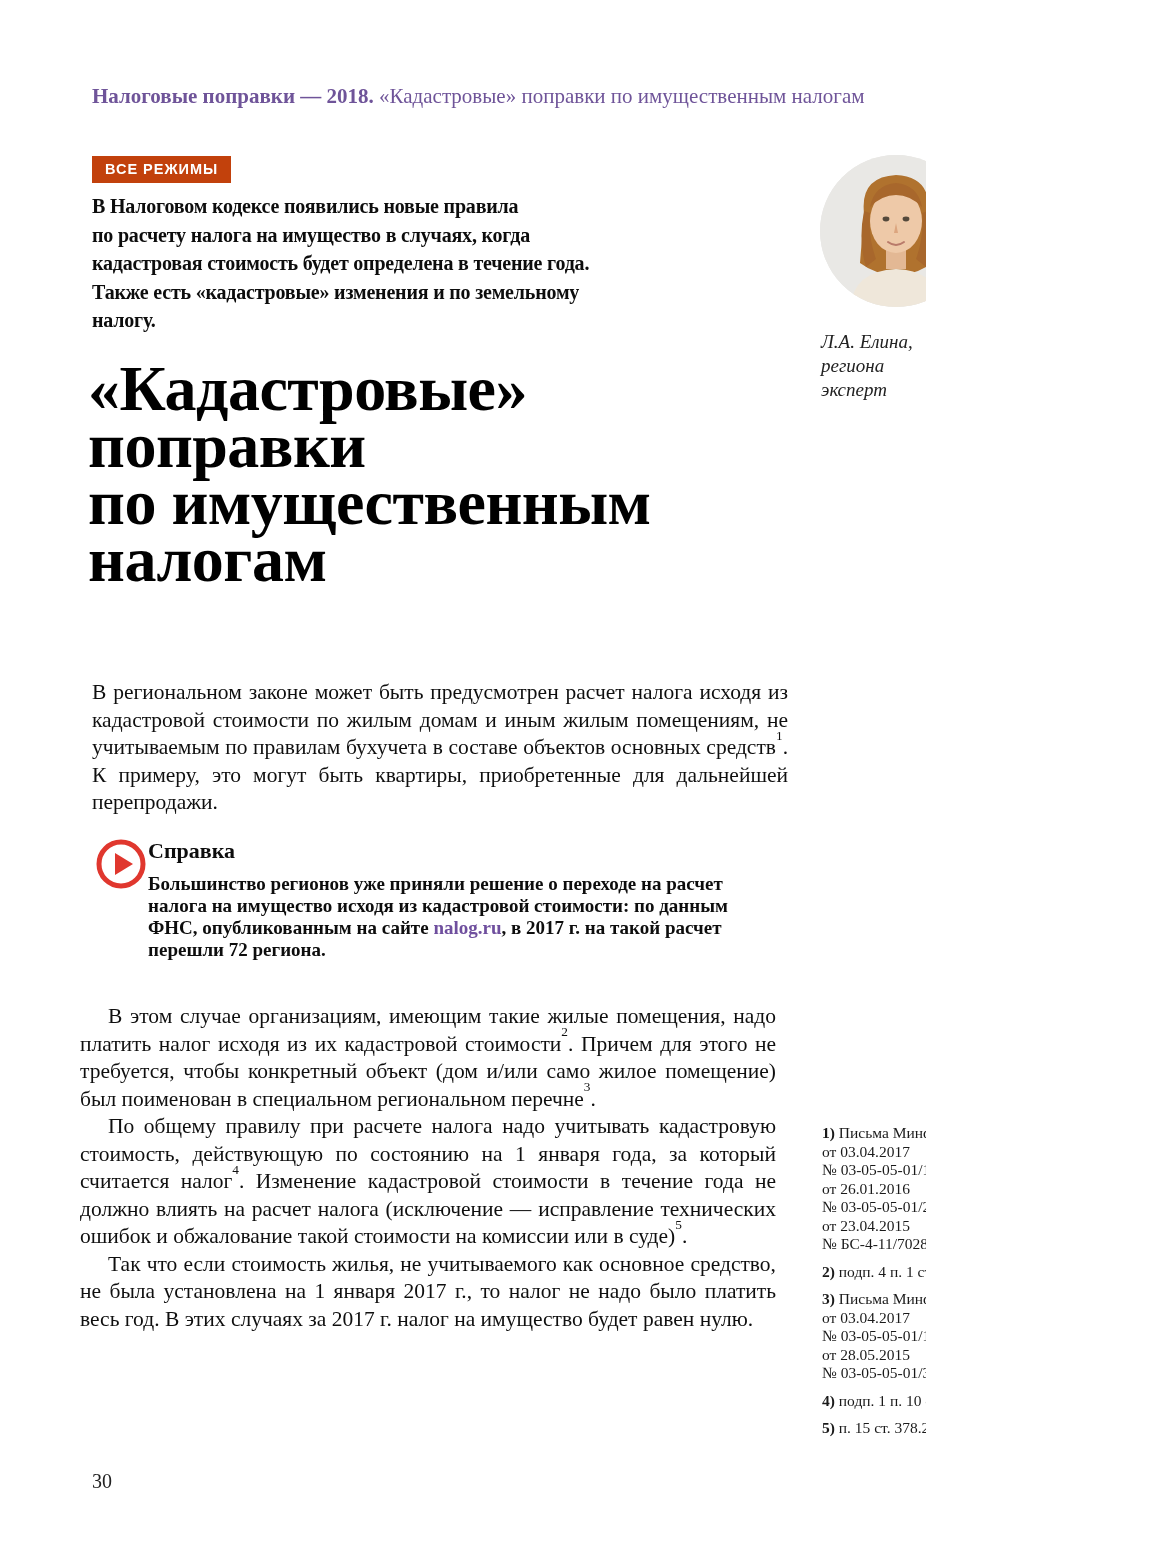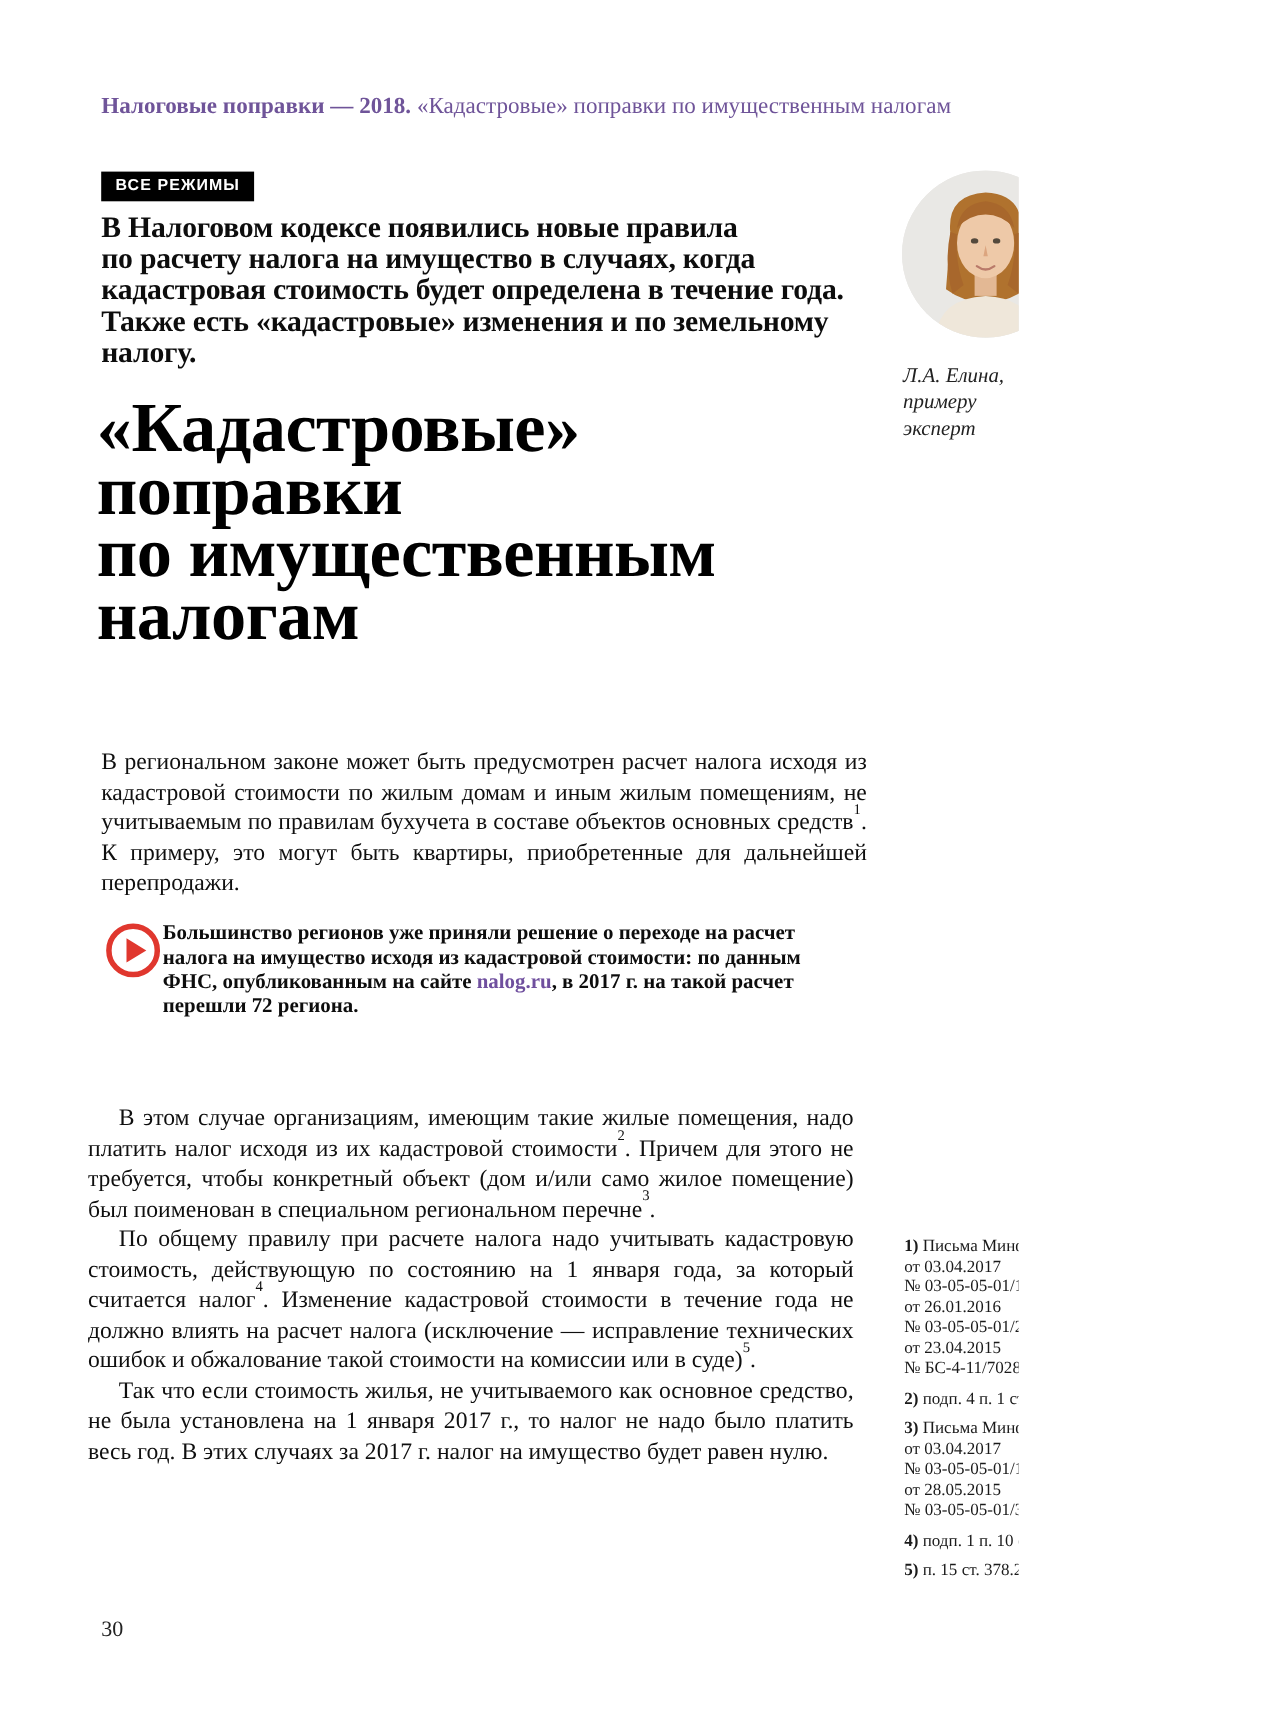--- a/index.html
+++ b/index.html
@@ -6,28 +6,28 @@
   html,body { background:#ffffff; }
   .page {
     position:relative; width:926px; height:1559px; background:#ffffff;
     font-family:"Liberation Serif","DejaVu Serif",serif; color:#111; overflow:hidden;
   }
   
   .runhead { position:absolute; left:92px; top:84px; width:980px; font-size:21px; color:#6f5499; white-space:nowrap; }
   .runhead .rh-bold { font-weight:bold; }
   
   .badge {
-    position:absolute; left:92px; top:156px; background:#000000; color:#fff;
+    position:absolute; left:92px; top:156px; background:#c2410c; color:#fff;
     font-family:"Liberation Sans","DejaVu Sans",sans-serif; font-weight:bold;
     font-size:14.5px; letter-spacing:1px; padding:5px 13px 6px 13px; display:inline-block;
   }
   
   .lead {
     position:absolute; left:92px; top:192px; width:700px;
-    font-size:27px; font-weight:bold; line-height:28.5px; color:#0d0d0d; white-space:pre-line;
+    font-size:20px; font-weight:bold; line-height:28.5px; color:#0d0d0d; white-space:pre-line;
     letter-spacing:-0.2px;
   }
   
   .photo { position:absolute; left:820px; top:155px; width:152px; height:152px; border-radius:50%; overflow:hidden; background:#e9e8e5; }
   .photo svg { display:block; width:100%; height:100%; }
   .caption { position:absolute; left:821px; top:330px; font-size:19px; font-style:italic; color:#222; line-height:24px; white-space:pre-line; }
   
   .headline {
     position:absolute; left:88px; top:360px; width:720px;
     font-size:64px; font-weight:bold; line-height:57px; color:#000;
@@ -94,37 +94,38 @@
       <path d="M76 68 L74 78 L78 78 Z" fill="#dca57f"></path>
       <path d="M68 87 Q76 93 84 87" stroke="#b97a6a" stroke-width="2" fill="none" stroke-linecap="round"></path>
 
       <path d="M30 152 Q34 116 76 114 Q118 116 122 152 Z" fill="#efe7da"></path>
 
       <path d="M44 56 Q38 86 46 112 L56 104 Q48 82 50 58 Z" fill="#a8672c"></path>
       <path d="M108 56 Q114 86 106 112 L96 104 Q104 82 102 58 Z" fill="#a8672c"></path>
     </svg>
   </div>
   <div class="caption">Л.А. Елина,
-примеру эксперт</div>
+региона эксперт</div>
 
   <h1 class="headline">«Кадастровые» поправки
 по имущественным
 налогам</h1>
 
 
   <p class="para p1">В региональном законе может быть предусмотрен расчет налога исходя из кадастровой стоимости по жилым домам и иным жилым помещениям, не учитываемым по правилам бухучета в составе объектов основных средств<sup>1</sup>. К примеру, это могут быть квартиры, приобретенные для дальнейшей перепродажи.</p>
 
   <div class="refbox">
     <div class="ref-icon">
       <svg viewBox="0 0 52 52">
         <circle cx="26" cy="26" r="22" fill="none" stroke="#e0372e" stroke-width="5"></circle>
         <polygon points="20,15 38,26 20,37" fill="#e0372e"></polygon>
       </svg>
     </div>
     <div class="ref-body">
+      <div class="ref-title">Справка</div>
       <div class="ref-text">Большинство регионов уже приняли решение о переходе на расчет налога на имущество исходя из кадастровой стоимости: по данным ФНС, опубликованным на сайте <span class="link">nalog.ru</span>, в 2017 г. на такой расчет перешли 72 региона.</div>
     </div>
   </div>
 
   <div class="pblock">
     <p class="para indent">В этом случае организациям, имеющим такие жилые помещения, надо платить налог исходя из их кадастровой стоимости<sup>2</sup>. Причем для этого не требуется, чтобы конкретный объект (дом и/или само жилое помещение) был поименован в специальном региональном перечне<sup>3</sup>.</p>
     <p class="para indent">По общему правилу при расчете налога надо учитывать кадастровую стоимость, действующую по состоянию на 1 января года, за который считается налог<sup>4</sup>. Изменение кадастровой стоимости в течение года не должно влиять на расчет налога (исключение — исправление технических ошибок и обжалование такой стоимости на комиссии или в суде)<sup>5</sup>.</p>
     <p class="para indent">Так что если стоимость жилья, не учитываемого как основное средство, не была установлена на 1 января 2017 г., то налог не надо было платить весь год. В этих случаях за 2017 г. налог на имущество будет равен нулю.</p>
   </div>
 

